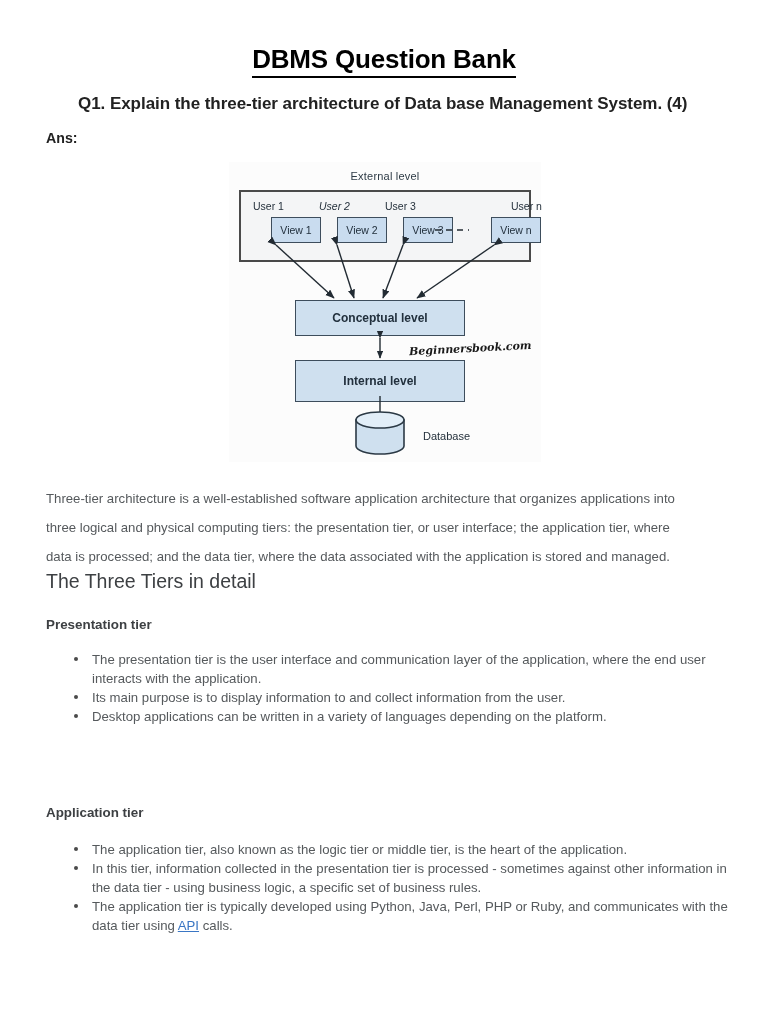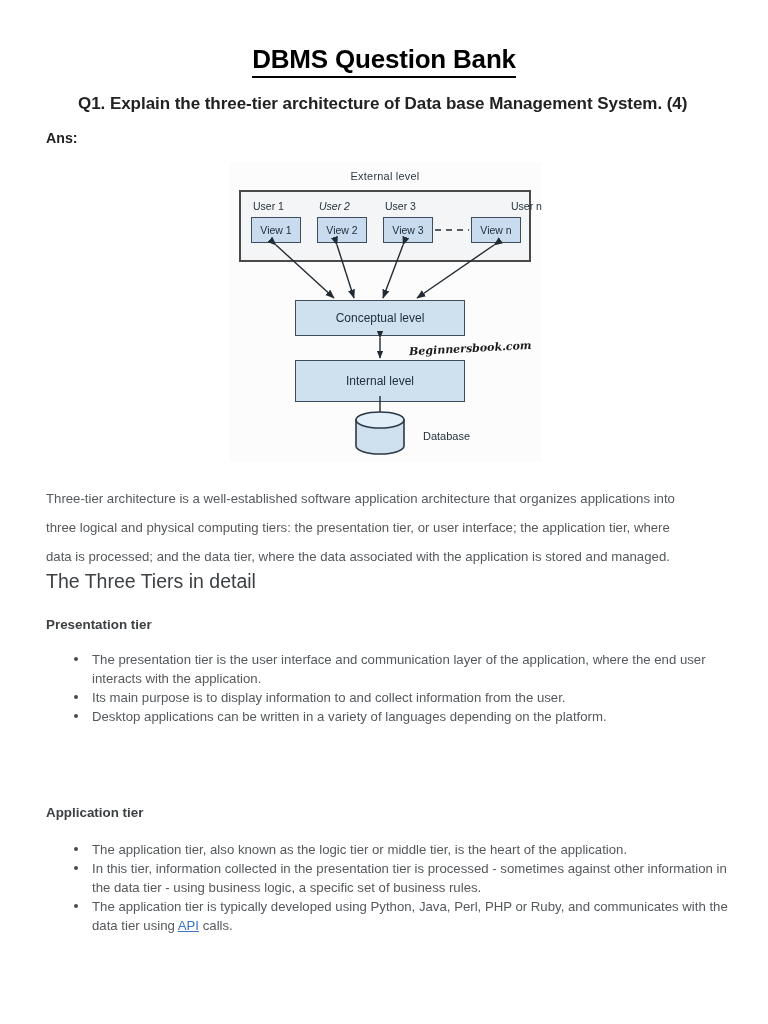--- a/index.html
+++ b/index.html
@@ -101,32 +101,34 @@
     height: 26px;
     background: #c9dcef;
     border: 1.6px solid #3d4d5c;
     box-sizing: border-box;
     font-size: 10.5px;
     color: #22303d;
     display: flex;
     align-items: center;
     justify-content: center;
     white-space: nowrap;
+    margin-left: 20px;
   }
   .level-box {
     position: absolute;
     background: #cfe0ef;
     border: 1.8px solid #3d4d5c;
     box-sizing: border-box;
     display: flex;
     align-items: center;
     justify-content: center;
     font-size: 12px;
     color: #22303d;
     white-space: nowrap;
+    font-weight: bold;
   }
   .conceptual-box {
     left: 66px;
     top: 138px;
     width: 170px;
     height: 36px;
   }
   .internal-box {
     left: 66px;
     top: 198px;

